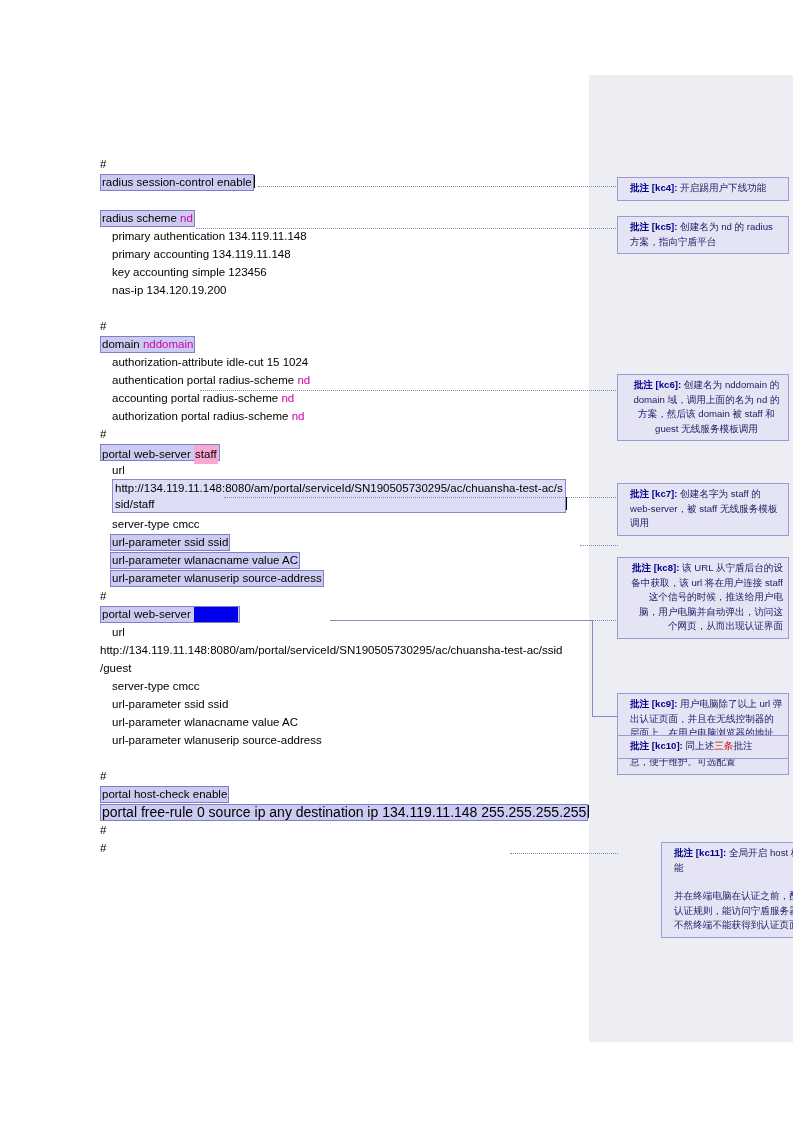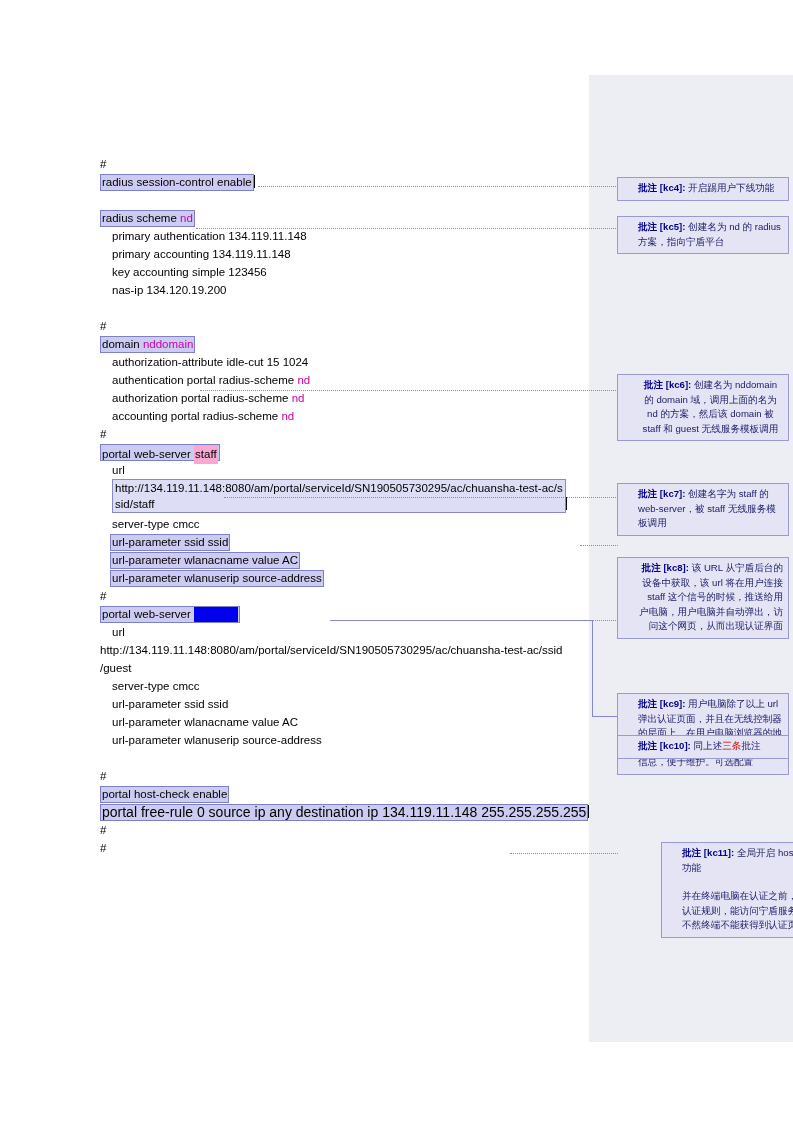--- a/index.html
+++ b/index.html
@@ -89,21 +89,21 @@
   
   .cmt {
     position: absolute;
     left: 617px;
     width: 172px;
     background: #e4e4f5;
     border: 1px solid #9999d6;
     font-size: 9.6px;
     line-height: 14.5px;
     color: #1a1a66;
-    padding: 3px 5px 4px 20px;
+    padding: 3px 5px 4px 12px;
   }
   .cmt b { color: #00008b; font-weight: bold; }
   .cmt .red { color: #d00000; }
   .leader {
     position: absolute;
     border-top: 1px dotted #8888bb;
     height: 0;
   }
   .conn {
     position: absolute;
@@ -138,22 +138,22 @@
   <div class="line indent1">nas-ip 134.120.19.200</div>
 
   <div class="blank"></div>
 
   <div class="line">#</div>
 
   <div class="line"><span class="sel"><span>domain </span><span class="magenta">nddomain</span></span></div>
 
   <div class="line indent1">authorization-attribute idle-cut 15 1024</div>
   <div class="line indent1"><span>authentication portal radius-scheme </span><span class="magenta">nd</span></div>
+  <div class="line indent1"><span>accounting portal radius-scheme </span><span class="magenta">nd</span></div>
   <div class="line indent1"><span>authorization portal radius-scheme </span><span class="magenta">nd</span></div>
-  <div class="line indent1"><span>accounting portal radius-scheme </span><span class="magenta">nd</span></div>
 
   <div class="line">#</div>
 
   <div class="line"><span class="sel"><span>portal web-server </span><span class="pinkhl">staff</span></span></div>
 
   <div class="line indent1">url</div>
 
   <div style="height:36px; padding-left:12px;"><span class="urlbox"><span>http://134.119.11.148:8080/am/portal/serviceId/SN190505730295/ac/chuansha-test-ac/s</span><br><span>sid/staff</span></span><span class="caret"></span></div>
 
   <div class="line indent1">server-type cmcc</div>

